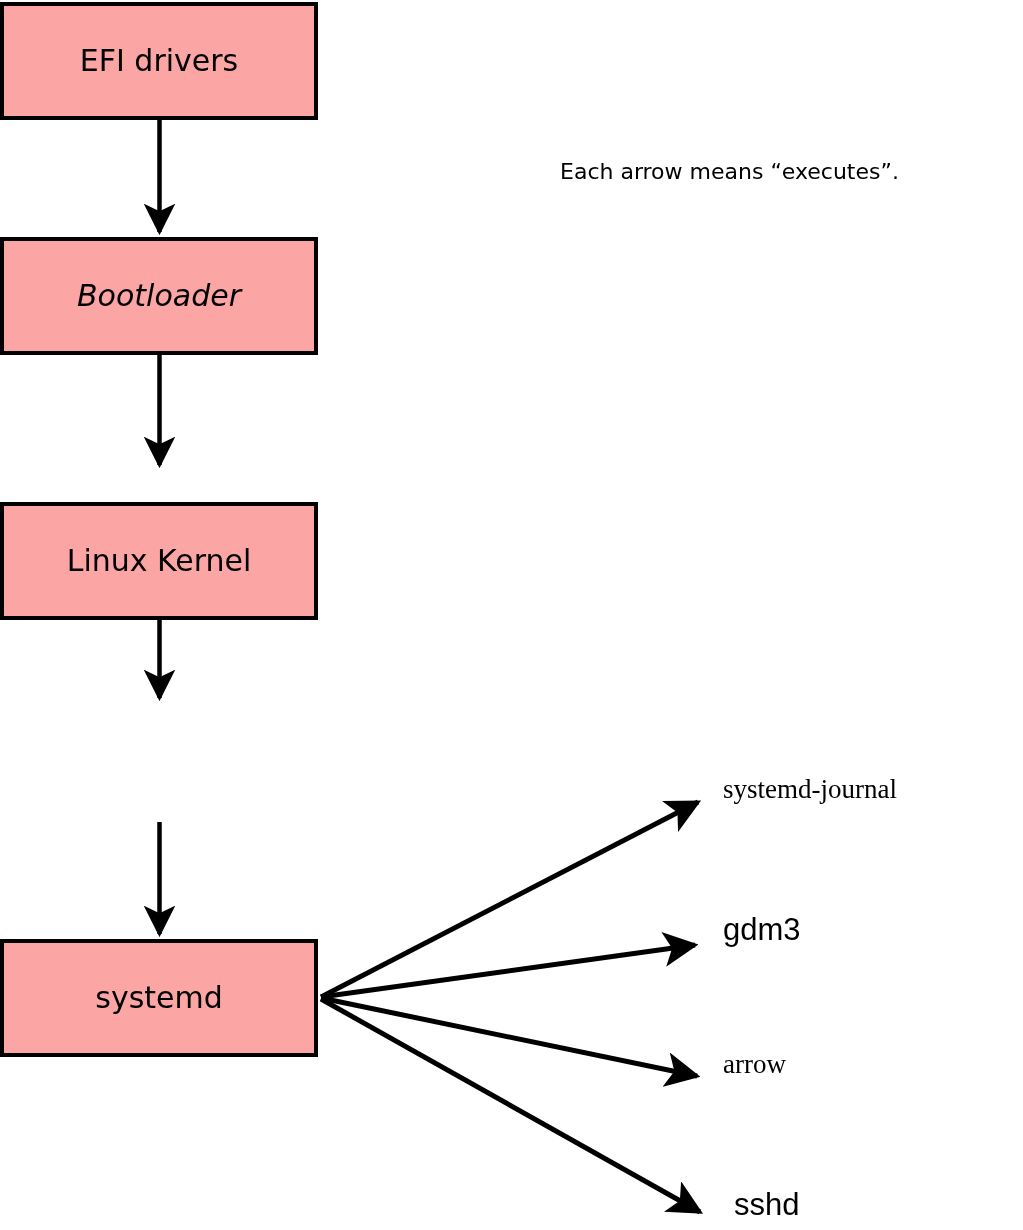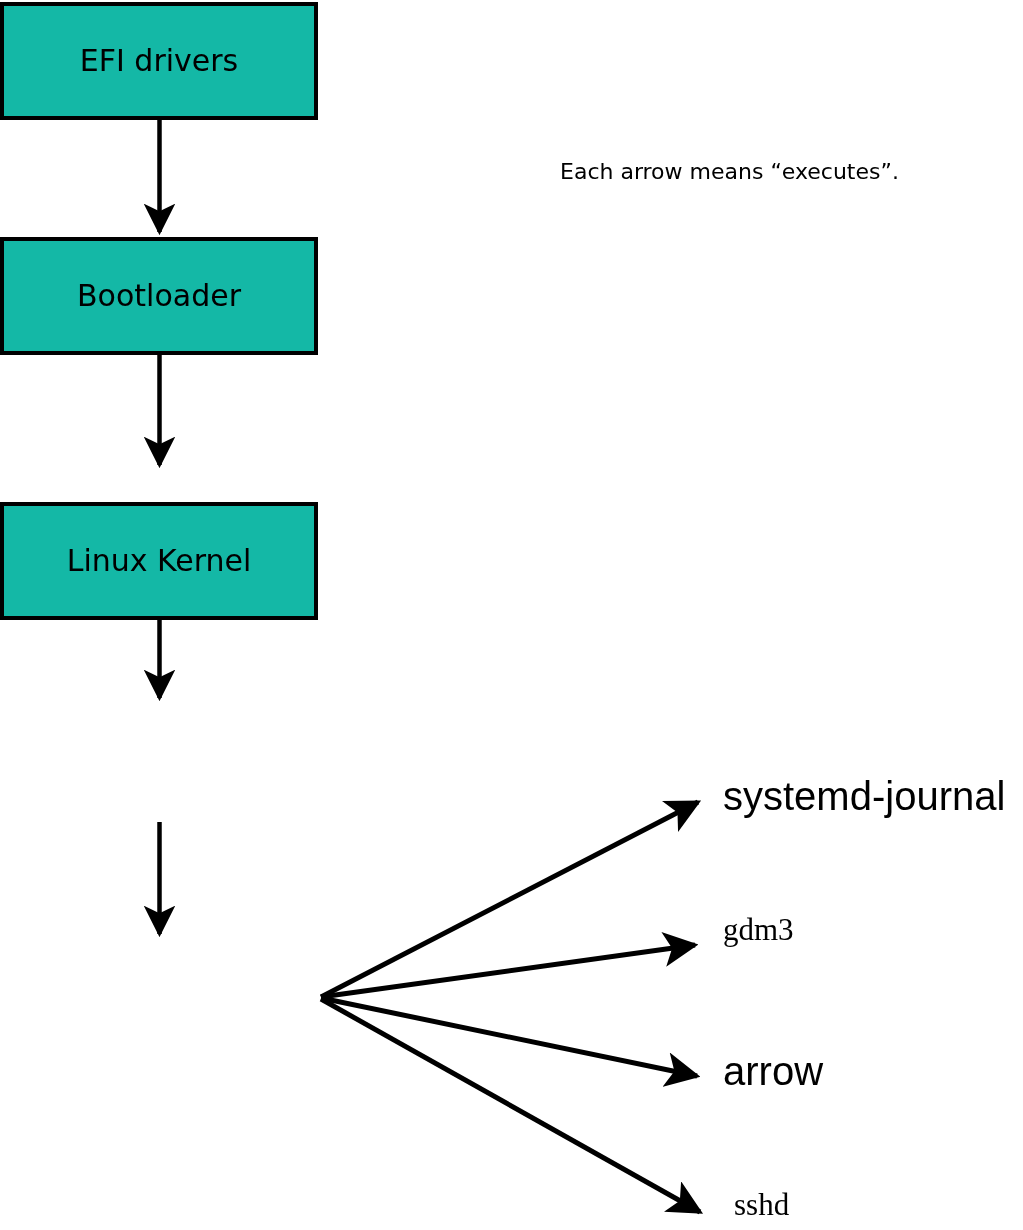--- a/index.html
+++ b/index.html
@@ -22,55 +22,55 @@
     top: 0;
     width: 1023px;
     height: 1230px;
   }
   .node-box {
     position: absolute;
     left: 0;
     width: 318px;
     height: 118px;
     border: 4px solid #000000;
-    background: #14b8a6;
+    background: #fca5a5;
     box-sizing: border-box;
     display: flex;
     align-items: center;
     justify-content: center;
   }
   .node-label {
     font-family: "DejaVu Sans", sans-serif;
     font-size: 30px;
     line-height: 1;
     white-space: nowrap;
   }
   .proc-label {
     position: absolute;
     line-height: 1;
     white-space: nowrap;
   }
   .mono {
-    font-family: Liberation Sans, sans-serif;
-    font-size: 40px;
+    font-family: Liberation Serif, serif;
+    font-size: 27px;
   }
   .sans {
-    font-family: Liberation Serif, serif;
+    font-family: Liberation Sans, sans-serif;
     font-size: 31px;
   }
   .annotation {
     position: absolute;
     left: 560px;
     top: 161px;
     font-size: 22px;
     line-height: 1;
     white-space: nowrap;
   }
   .box-1 { top: 2px; }
-  .box-2 { top: 237px; }
+  .box-2 { top: 237px; font-style: italic; }
   .box-3 { top: 470px; margin-top: 32px; }
   .box-4 { top: 703px; }
   .box-5 { top: 939px; }
   .proc-1 { left: 723px; top: 776px; }
   .proc-2 { left: 723px; top: 914px; }
   .proc-3 { left: 723px; top: 1051px; }
   .proc-4 { left: 734px; top: 1189px; }
 </style>
 </head>
 <body>
@@ -97,20 +97,23 @@
 
   <div class="node-box box-1">
     <span class="node-label">EFI drivers</span>
   </div>
   <div class="node-box box-2">
     <span class="node-label">Bootloader</span>
   </div>
   <div class="node-box box-3">
     <span class="node-label">Linux Kernel</span>
   </div>
+  <div class="node-box box-5">
+    <span class="node-label">systemd</span>
+  </div>
 
   <div class="annotation">Each arrow means “executes”.</div>
 
   <div class="proc-label mono proc-1">systemd-journal</div>
   <div class="proc-label sans proc-2">gdm3</div>
   <div class="proc-label mono proc-3">arrow</div>
   <div class="proc-label sans proc-4">sshd</div>
 
 </div>
 

